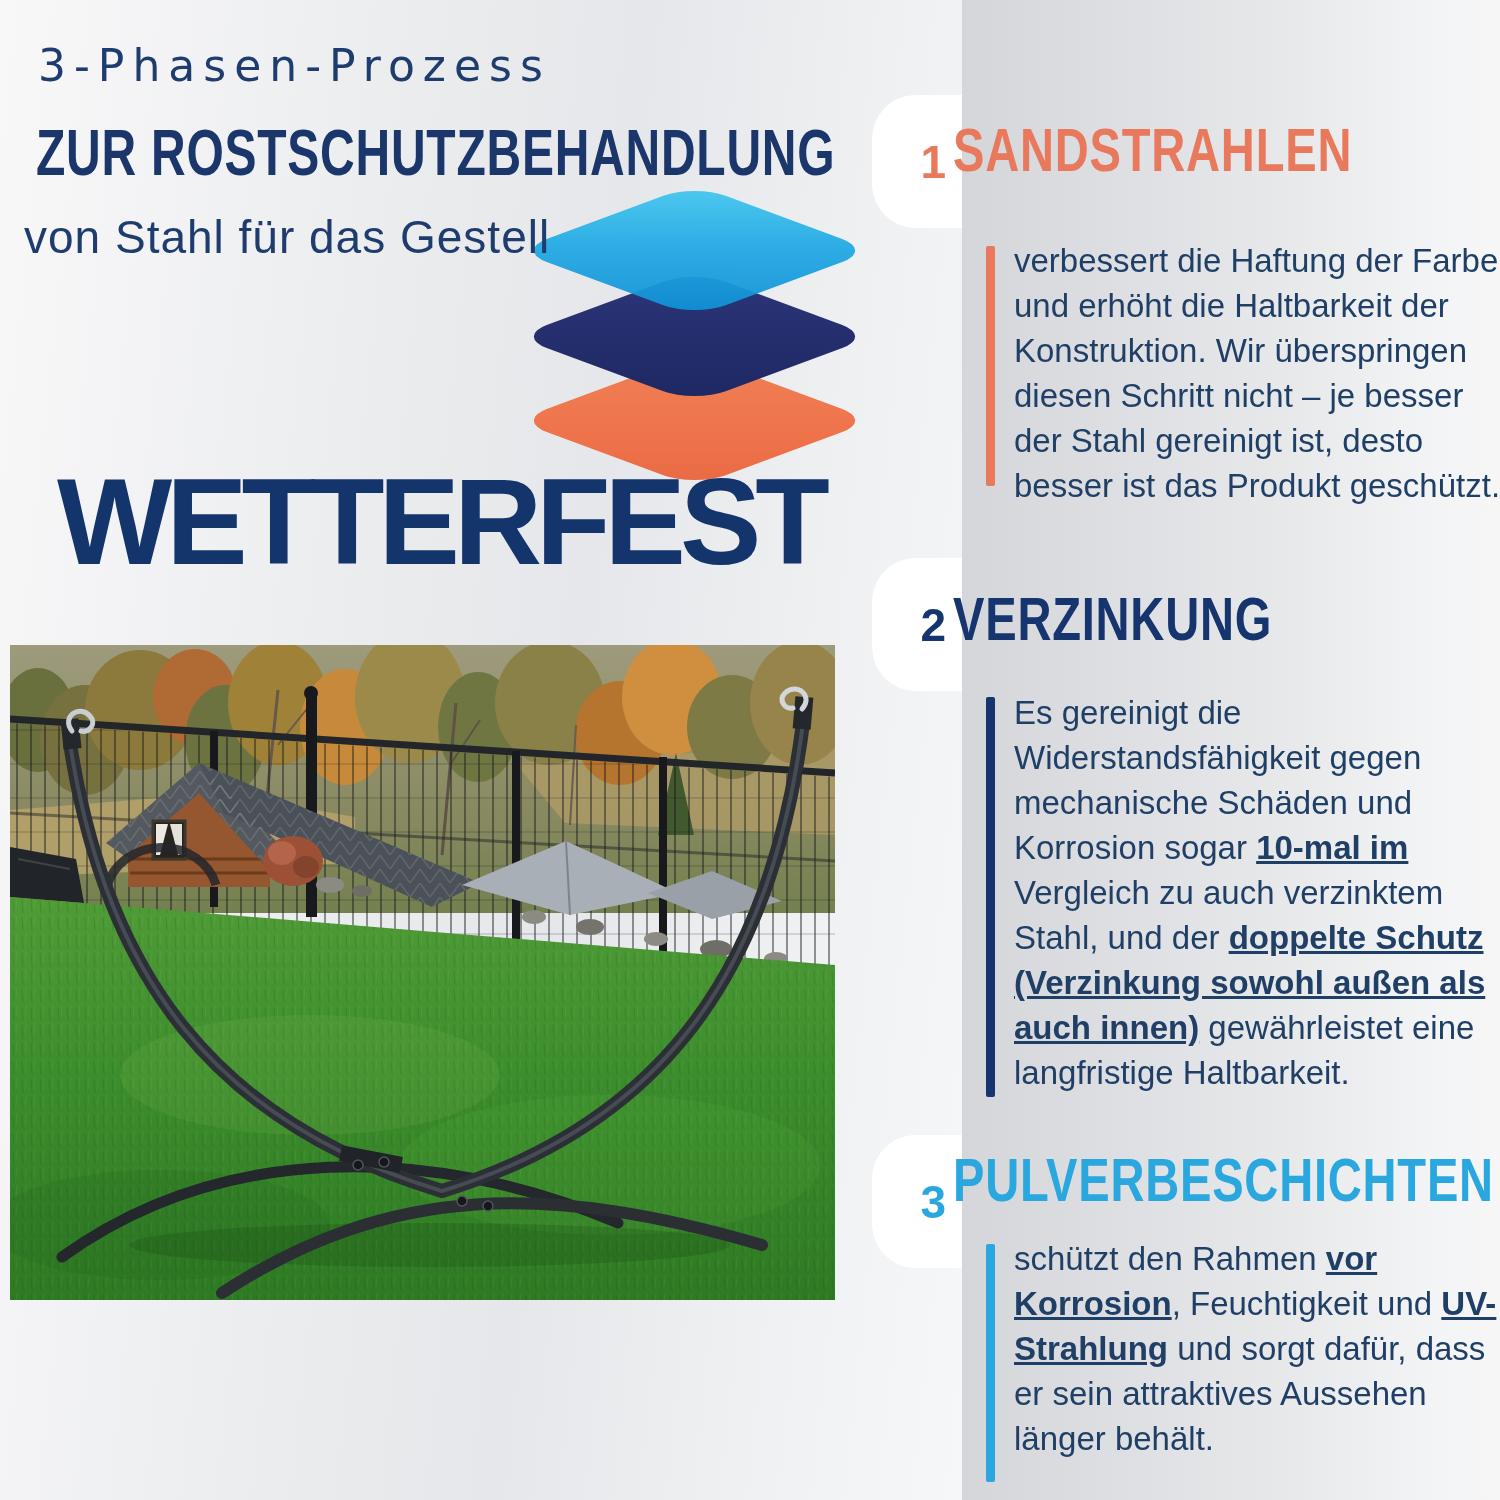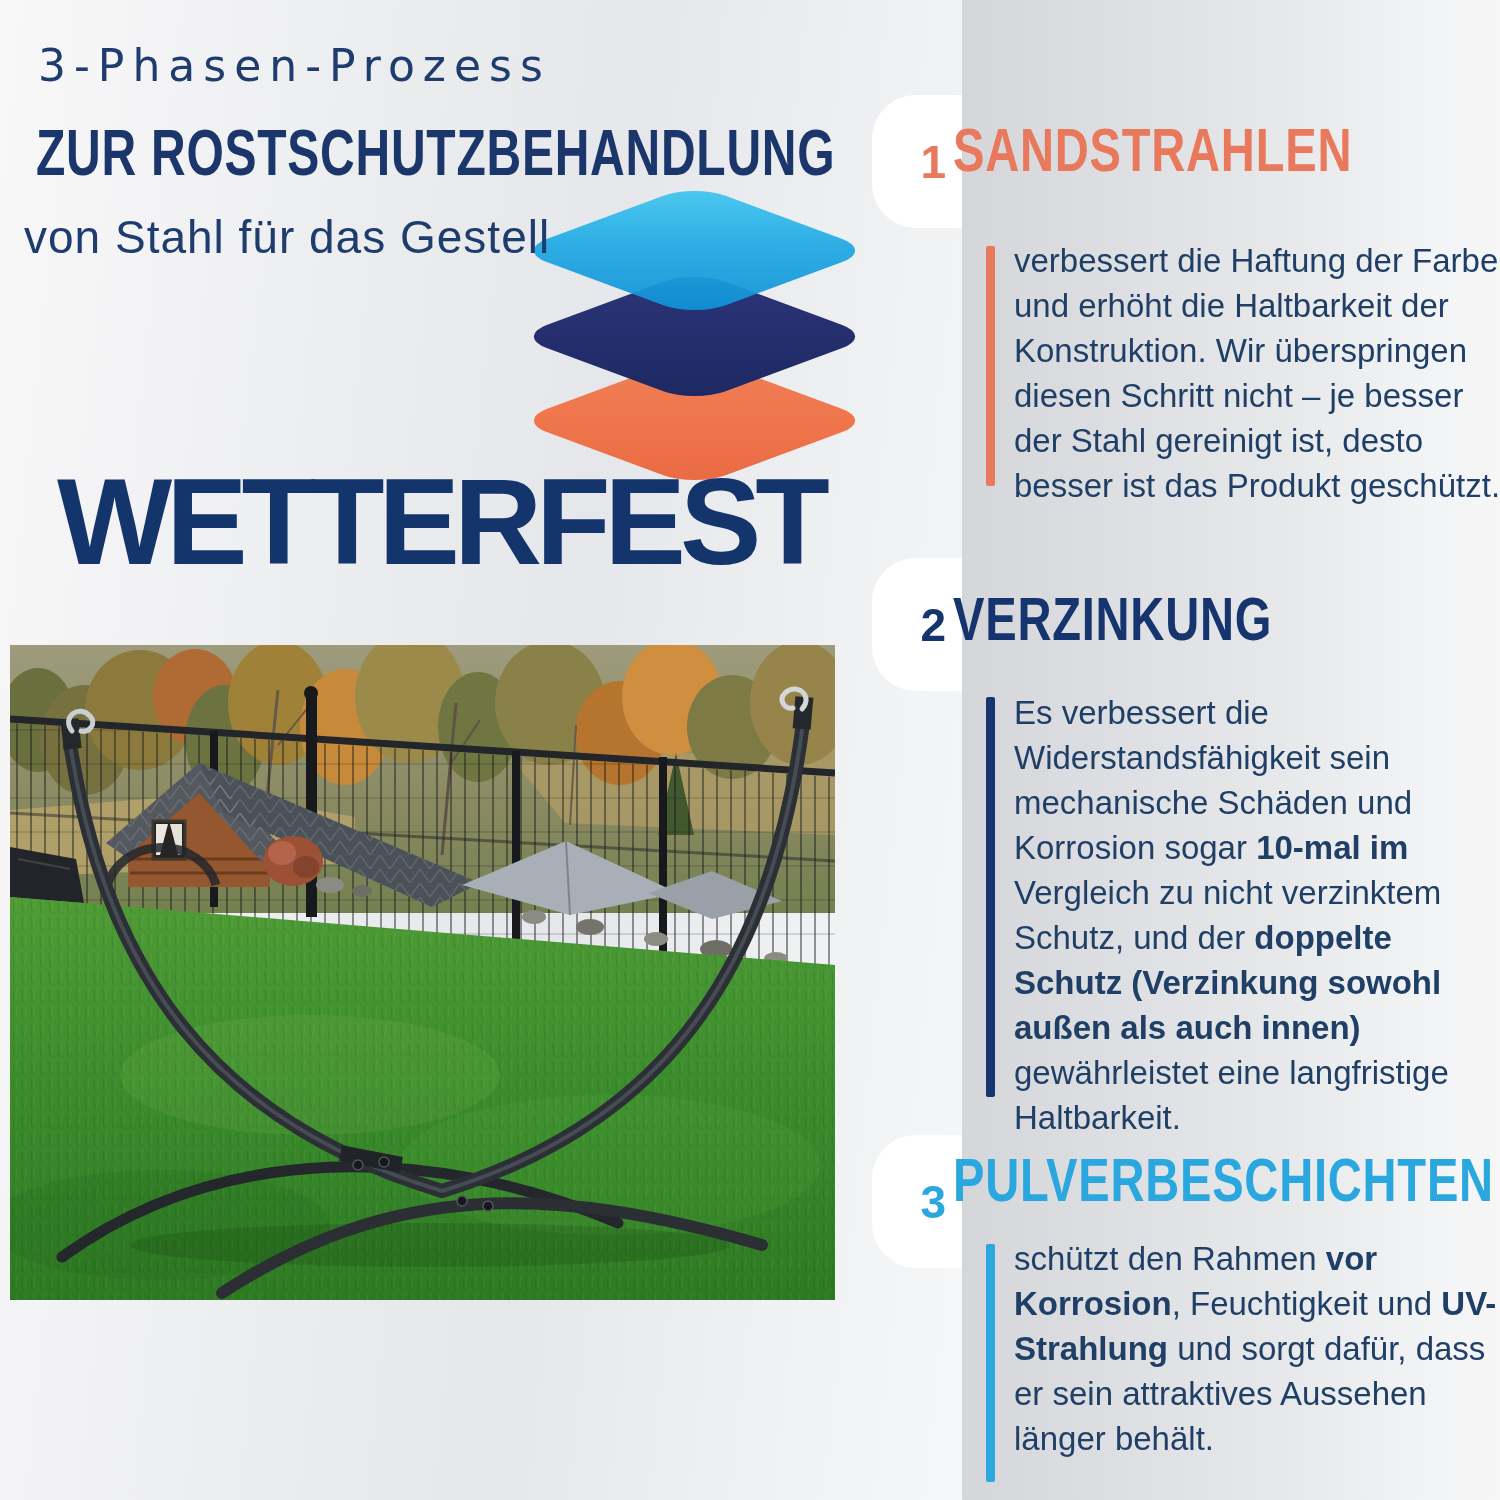--- a/index.html
+++ b/index.html
@@ -42,21 +42,21 @@
   .d-bot{left:568px;top:294px;z-index:1;
     background:linear-gradient(135deg,#f08055 0%,#ef744c 55%,#e96a43 100%);}
   
   .badge{left:872px;width:90px;height:133px;background:#ffffff;border-radius:44px 0 0 44px;z-index:4;}
   .badge span{position:absolute;right:16px;top:50%;transform:translateY(-50%);
     font-size:46px;font-weight:700;}
   .step-heading{left:953px;font-size:62px;font-weight:700;letter-spacing:1px;
     transform:scaleX(.76);transform-origin:left top;white-space:nowrap;z-index:5;}
   .accent-bar{left:986px;width:9px;border-radius:2px;z-index:5;}
   .step-body{left:1014px;width:492px;font-size:33px;line-height:45px;color:#1f3f66;z-index:5;}
-  .step-body .rb{font-weight:700;}
+  .step-body .rb{font-weight:700;text-decoration:underline;}
   
   .photo{left:10px;top:645px;width:825px;height:655px;z-index:5;}
   .photo svg{display:block;}
 </style>
 </head>
 <body>
 
 <div id="canvas">
 
   <div class="abs bg-left"></div>
@@ -204,21 +204,21 @@
   </div>
   <div class="abs step-heading" style="top: 114px; color: rgb(232, 121, 92);">SANDSTRAHLEN</div>
   <div class="abs accent-bar" style="top: 246px; height: 240px; background-color: rgb(232, 121, 92);"></div>
   <div class="abs step-body" style="top:238px"><span>verbessert die Haftung der Farbe und erhöht die Haltbarkeit der Konstruktion. Wir überspringen diesen Schritt nicht – je besser der Stahl gereinigt ist, desto besser ist das Produkt geschützt.</span></div>
 
   <div class="abs badge" style="top:558px">
     <span style="color: rgb(22, 53, 110);">2</span>
   </div>
   <div class="abs step-heading" style="top: 583px; color: rgb(22, 53, 110);">VERZINKUNG</div>
   <div class="abs accent-bar" style="top: 697px; height: 400px; background-color: rgb(22, 53, 110);"></div>
-  <div class="abs step-body" style="top:690px"><span>Es verbessert die Widerstandsfähigkeit sein mechanische Schäden und Korrosion sogar </span><span class="rb">10-mal im</span><span> Vergleich zu nicht verzinktem Schutz, und der </span><span class="rb">doppelte Schutz (Verzinkung sowohl außen als auch innen)</span><span> gewährleistet eine langfristige Haltbarkeit.</span></div>
+  <div class="abs step-body" style="top:690px"><span>Es gereinigt die Widerstandsfähigkeit gegen mechanische Schäden und Korrosion sogar </span><span class="rb">10-mal im</span><span> Vergleich zu auch verzinktem Stahl, und der </span><span class="rb">doppelte Schutz (Verzinkung sowohl außen als auch innen)</span><span> gewährleistet eine langfristige Haltbarkeit.</span></div>
 
   <div class="abs badge" style="top:1135px">
     <span style="color: rgb(42, 167, 223);">3</span>
   </div>
   <div class="abs step-heading" style="top: 1144px; color: rgb(42, 167, 223);">PULVERBESCHICHTEN</div>
   <div class="abs accent-bar" style="top: 1244px; height: 238px; background-color: rgb(42, 167, 223);"></div>
   <div class="abs step-body" style="top:1236px"><span>schützt den Rahmen </span><span class="rb">vor Korrosion</span><span>, Feuchtigkeit und </span><span class="rb">UV-Strahlung</span><span> und sorgt dafür, dass er sein attraktives Aussehen länger behält.</span></div>
 
 </div>
 

